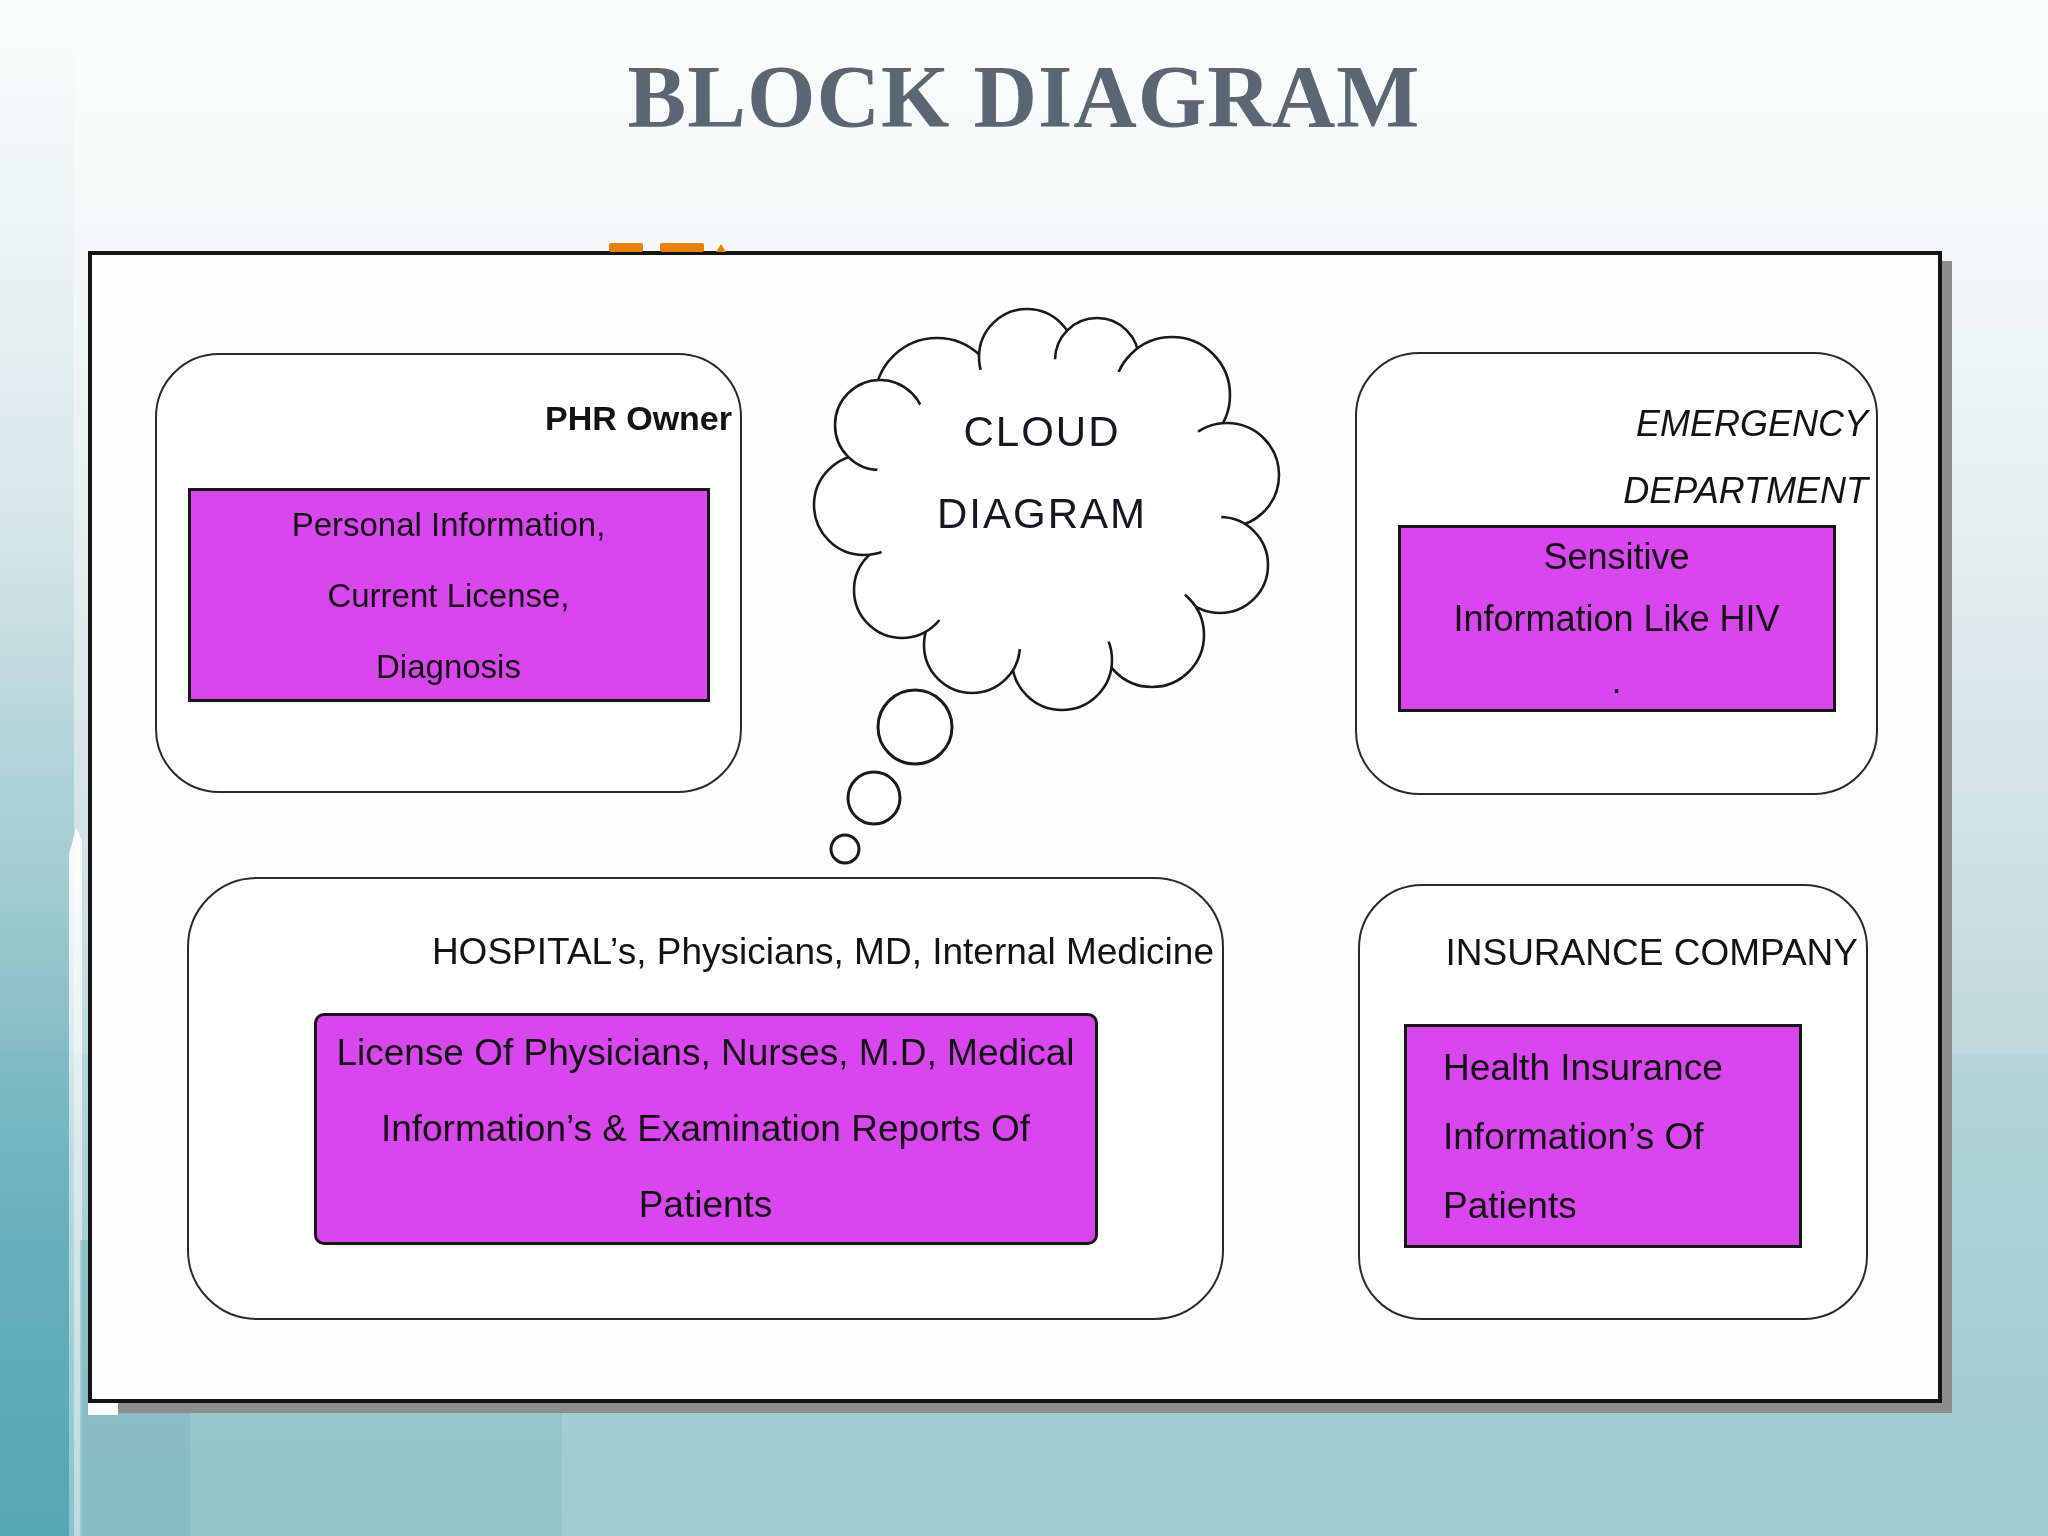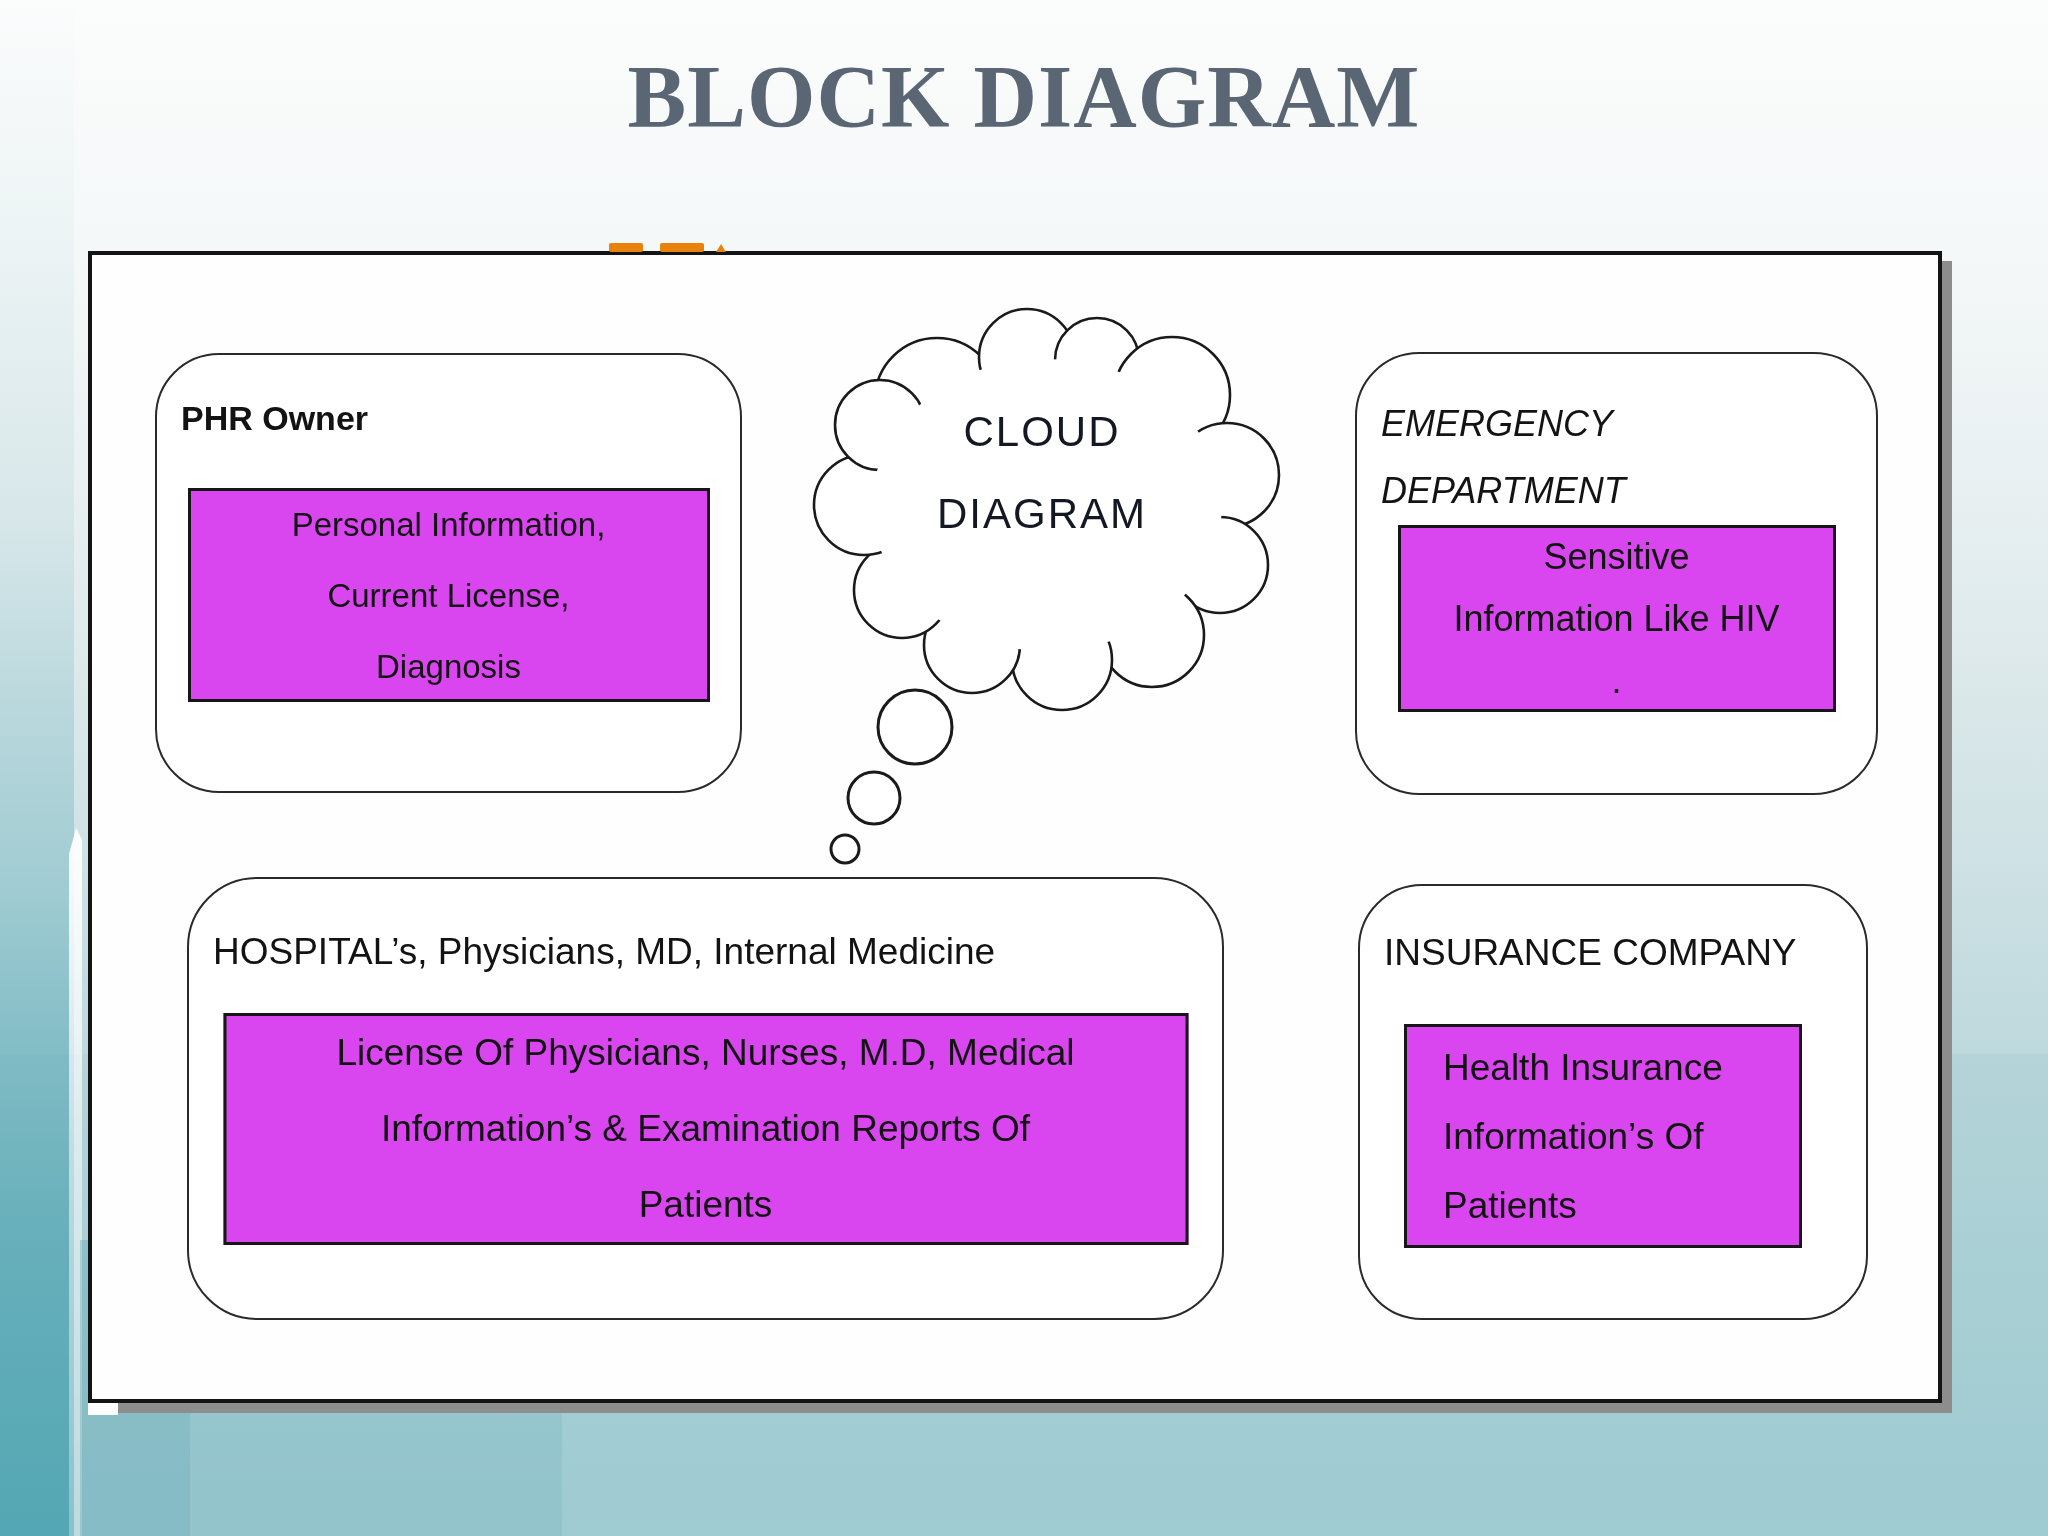--- a/index.html
+++ b/index.html
@@ -44,38 +44,38 @@
     box-shadow:10px 10px 0 0 #8d8d8d;z-index:2;
   }
   .panel-notch{position:absolute;left:88px;top:1403px;width:30px;height:12px;background:#fdfdfd;z-index:3;}
   .orange-bit{position:absolute;background:#e8820d;border-radius:2px;z-index:4;}
   .ob1{left:609px;top:243px;width:34px;height:9px;}
   .ob2{left:660px;top:243px;width:44px;height:9px;}
   .ob3{left:716px;top:244px;width:10px;height:8px;border-radius:0;
        clip-path:polygon(50% 0,100% 100%,0 100%);}
   
   .node{position:absolute;box-sizing:border-box;border:2px solid #2a2a2a;border-radius:64px;background:#fff;}
-  .node-title{position:absolute;left:0;right:8px;text-align:left;font-size:36px;color:#131313;white-space:nowrap;padding-left:24px;}
+  .node-title{position:absolute;left:0;right:8px;text-align:right;font-size:36px;color:#131313;white-space:nowrap;padding-left:24px;}
   .inner-rect{
     position:absolute;box-sizing:border-box;border:3px solid #161616;background:#d946ef;
     display:flex;align-items:center;justify-content:center;text-align:center;color:#131313;
   }
   .t-line{display:block;}
   
   .node-phr{left:63px;top:98px;width:587px;height:440px;}
   .node-phr .node-title{top:44px;font-size:34px;font-weight:bold;}
   .node-phr .inner-rect{left:50%;transform:translateX(-50%);top:133px;width:522px;height:214px;font-size:33px;line-height:71px;}
   
   .node-emergency{left:1263px;top:97px;width:523px;height:443px;}
   .node-emergency .node-title{top:36px;line-height:67px;font-style:italic;}
   .node-emergency .inner-rect{left:50%;transform:translateX(-50%);top:171px;width:438px;height:187px;font-size:36px;line-height:62px;}
   
   .node-hospital{left:95px;top:622px;width:1037px;height:443px;border-radius:70px;}
   .node-hospital .node-title{top:52px;font-size:37px;}
-  .node-hospital .inner-rect{left:50%;transform:translateX(-50%);top:134px;width:965px;height:232px;font-size:37px;line-height:76px;}
+  .node-hospital .inner-rect{left:50%;transform:translateX(-50%);top:134px;width:784px;height:232px;font-size:37px;line-height:76px;border-radius:10px;}
   
   .node-insurance{left:1266px;top:629px;width:510px;height:436px;}
   .node-insurance .node-title{top:46px;font-size:37px;}
   .node-insurance .inner-rect{left:44px;top:138px;width:398px;height:224px;font-size:37px;line-height:69px;
     justify-content:flex-start;text-align:left;padding-left:36px;}
   
   .cloud-svg{position:absolute;left:720px;top:50px;width:470px;height:570px;}
   .cloud-label{
     position:absolute;left:750px;top:136px;width:400px;text-align:center;
     font-size:42px;line-height:82px;letter-spacing:2px;color:#141823;

